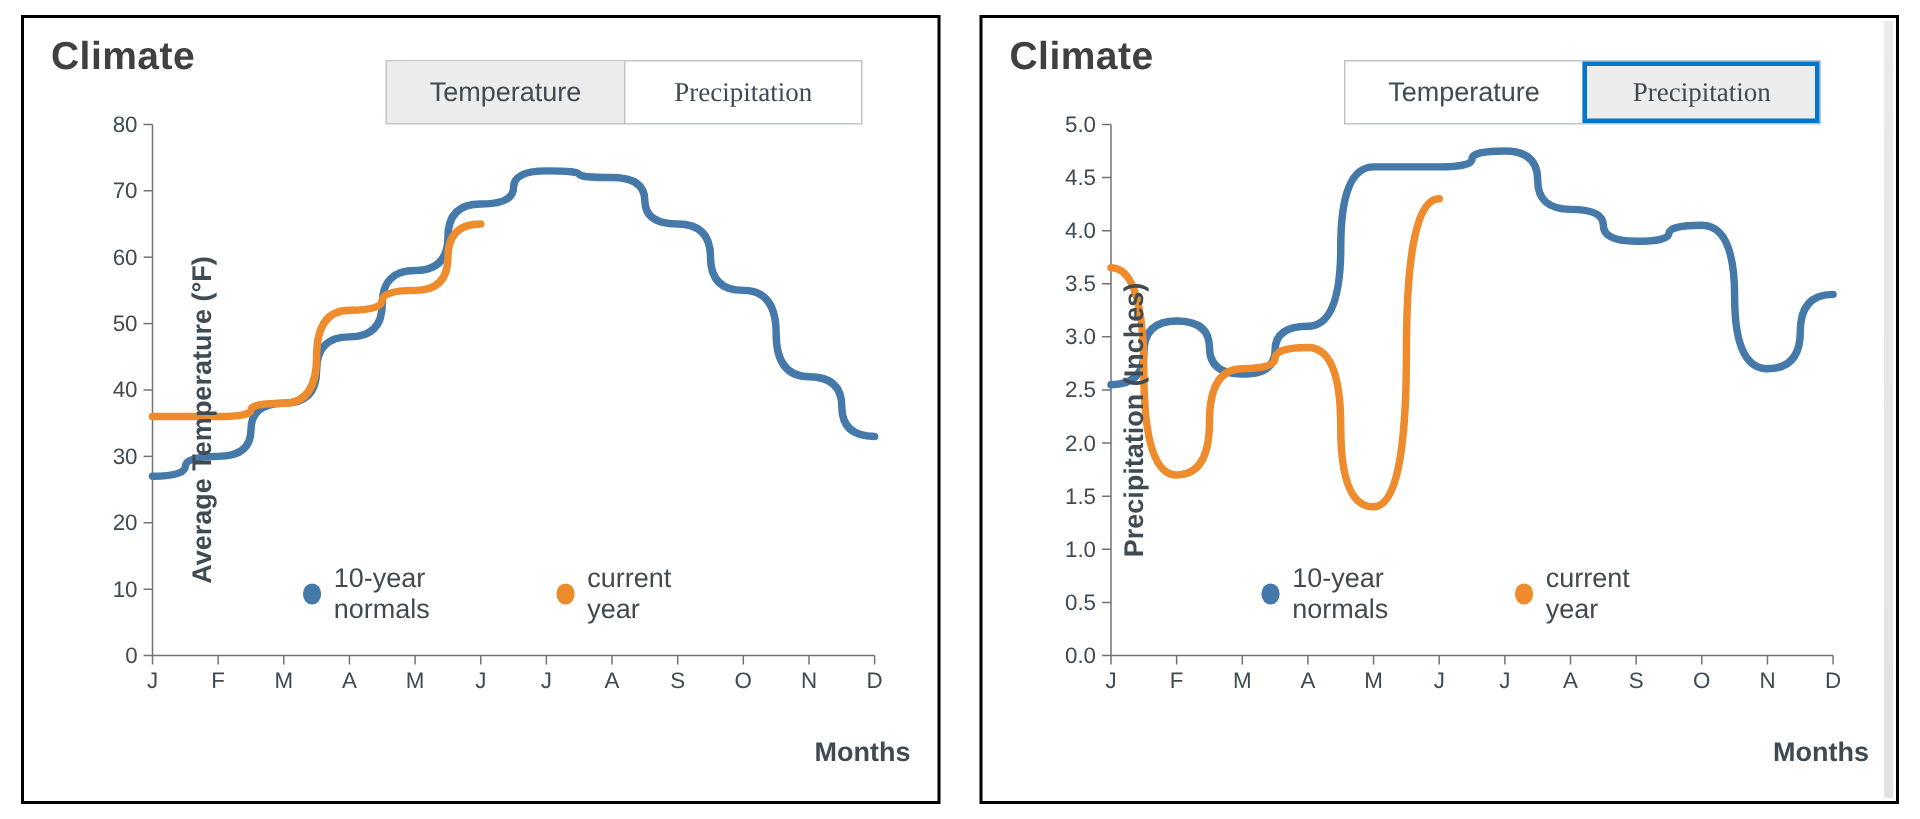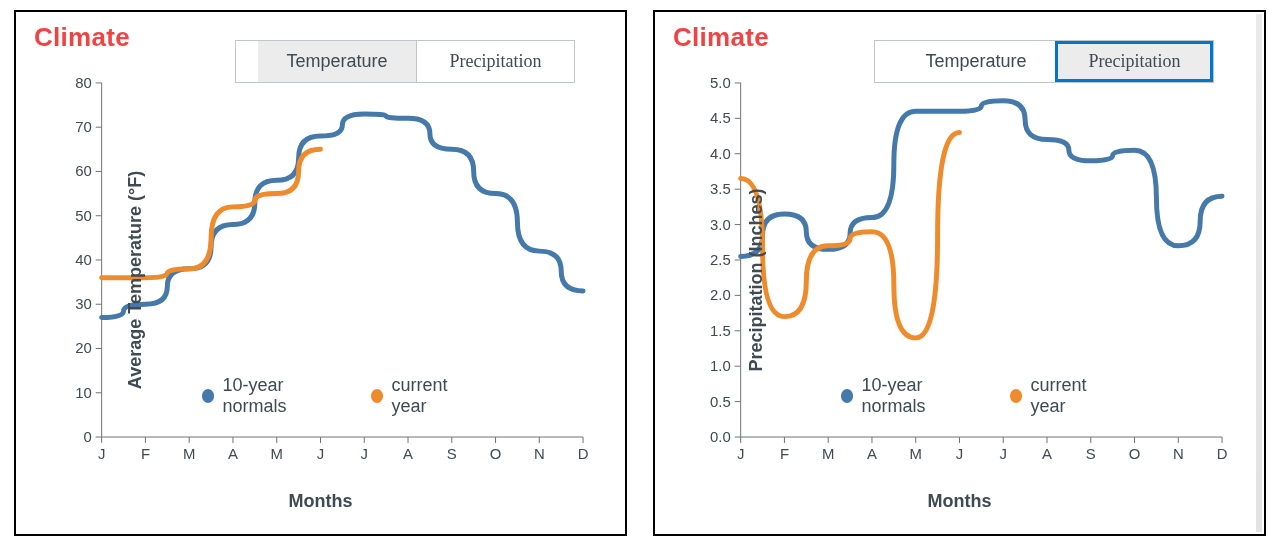--- a/index.html
+++ b/index.html
@@ -1,28 +1,28 @@
 <!DOCTYPE html>
 <html><head>
 <meta charset="utf-8">
 <style>
   * { box-sizing: border-box; }
   html, body { margin:0; padding:0; background:#fff; font-family: "Segoe UI", Arial, sans-serif; color:#3f4a52; }
   .stage { width:1280px; height:546px; display:flex; gap:26px; padding:10px 14px; }
   .panel { position:relative; flex:1; border:2px solid #000; background:#fff; padding:10px 18px 14px 18px; }
-  .panel .title { font-size:26px; font-weight:600; letter-spacing:.3px; color:#ef4444; }
-  .tabs { position:absolute; top:28px; right:50px; display:flex; border:1px solid #bfc5ca; background:#fff;padding-left:22px; }
+  .panel .title { font-size:26px; font-weight:600; letter-spacing:.3px; color:#404040; }
+  .tabs { position:absolute; top:28px; right:50px; display:flex; border:1px solid #bfc5ca; background:#fff; }
   .tab { min-width:158px; text-align:center; font-size:18px; color:#3f4a52; padding:10px 14px; cursor:pointer; }
   .tab + .tab { border-left:1px solid #bfc5ca;font-family:Liberation Serif, serif; }
   .tab.active { background:#ececec; }
   .tab.active.ring { outline:3px solid #0077cc; outline-offset:-3px; }
   .plot-wrap { position:relative; margin:18px 10px 0 6px; }
   .plot { width:100%; display:block; }
   .ylabel { position:absolute; left:-14px; top:50%; transform: translateY(-50%) rotate(-90deg); transform-origin:center; font-weight:700; font-size:18px; white-space:nowrap; }
-  .xlabel { text-align:center; font-weight:700; font-size:18px; margin-top:2px; }
+  .xlabel { text-align:right; font-weight:700; font-size:18px; margin-top:2px; }
   .legend { position:absolute; bottom:72px; left:50%; transform:translateX(-42%); display:flex; gap:28px; align-items:center; font-size:18px; color:#3f4a52; }
   .legend .item { display:flex; align-items:center; gap:8px; }
   .legend .dot { width:14px; height:14px; border-radius:50%; display:inline-block; }
   .scrollhint { position:absolute; top:2px; right:2px; bottom:2px; width:6px; background: linear-gradient(#dcdcdc,#cfcfcf); opacity:.6; }
 </style>
 </head>
 <body>
 
 <div class="stage">
 

